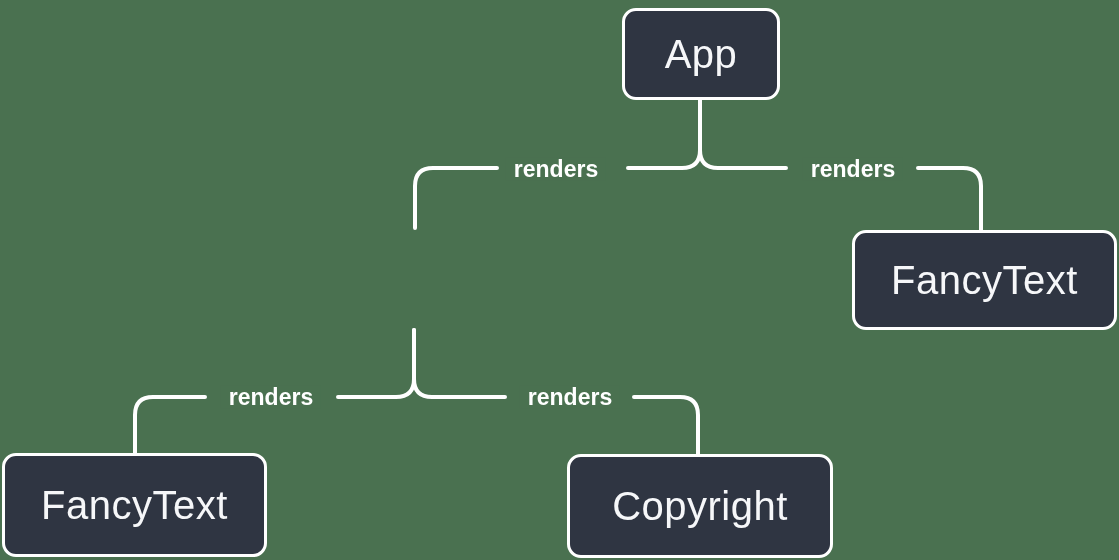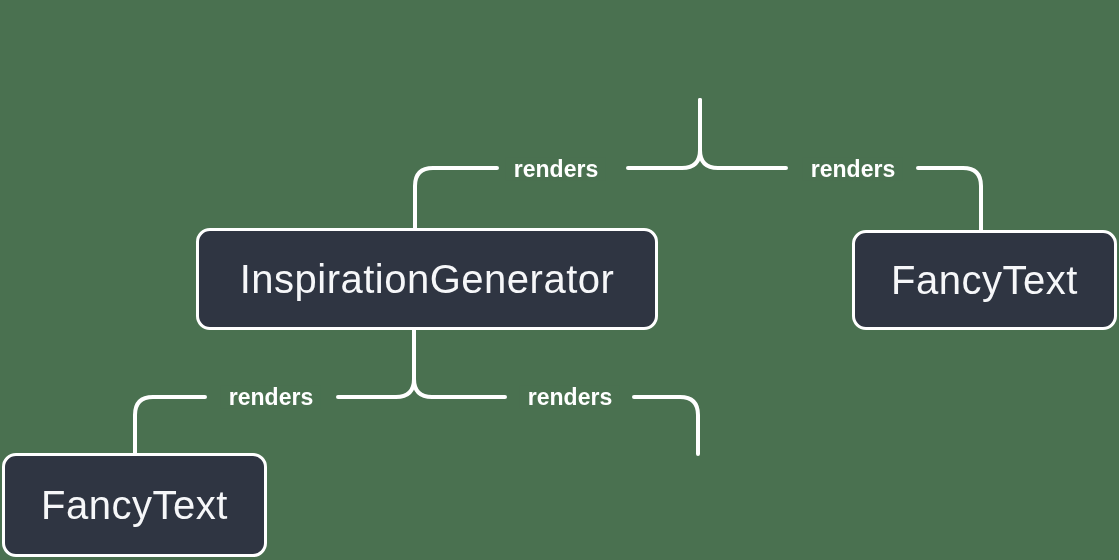--- a/index.html
+++ b/index.html
@@ -62,32 +62,35 @@
 
 <div class="canvas">
 
   <svg class="wires" viewBox="0 0 1119 560" xmlns="http://www.w3.org/2000/svg" aria-hidden="true">
     <path d="M700,100 L700,150 Q700,168 682,168 L628,168 M497,168 L433,168 Q415,168 415,186 L415,228"></path>
     <path d="M700,100 L700,150 Q700,168 718,168 L786,168 M918,168 L963,168 Q981,168 981,186 L981,230"></path>
     <path d="M414,330 L414,379 Q414,397 396,397 L338,397 M205,397 L153,397 Q135,397 135,415 L135,453"></path>
     <path d="M414,330 L414,379 Q414,397 432,397 L505,397 M634,397 L680,397 Q698,397 698,415 L698,454"></path>
   </svg>
 
+  <div class="node node-app">
+    <span>App</span>
+  </div>
 
-  <div class="node node-inspiration-generator">
-    <span>InspirationGenerator</span>
-  </div>
 
   <div class="node node-fancy-text-top">
     <span>FancyText</span>
   </div>
 
   <div class="node node-fancy-text-bottom">
     <span>FancyText</span>
   </div>
 
+  <div class="node node-copyright">
+    <span>Copyright</span>
+  </div>
 
   <span class="edge-label edge-label-1">renders</span>
   <span class="edge-label edge-label-2">renders</span>
   <span class="edge-label edge-label-3">renders</span>
   <span class="edge-label edge-label-4">renders</span>
 
 </div>
 
 </body></html>

